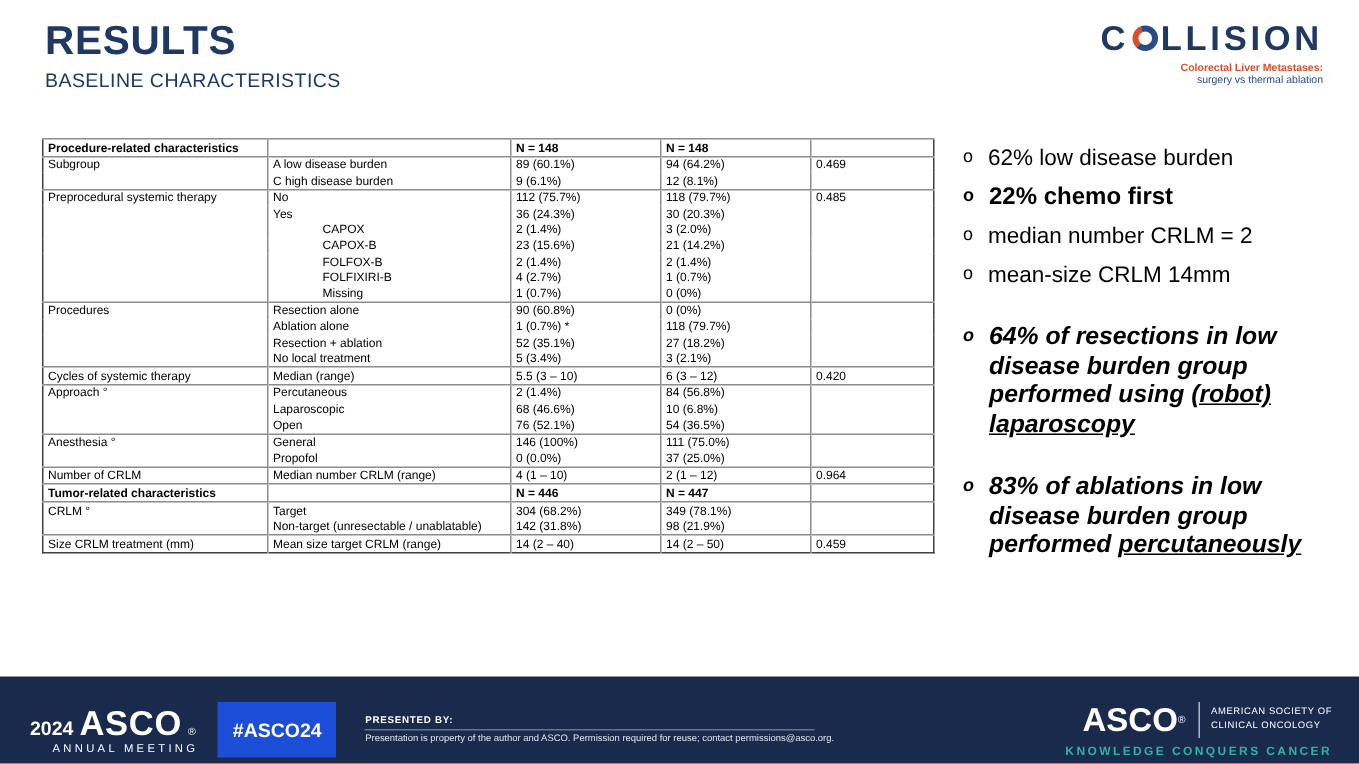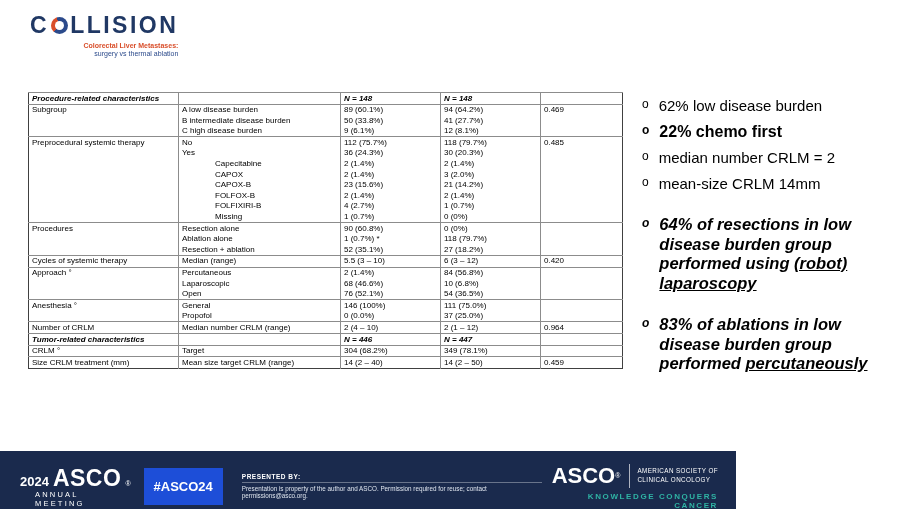--- a/index.html
+++ b/index.html
@@ -22,35 +22,35 @@
   .logo-tag1{font-size:7px;font-weight:700;color:#d94f2b;margin-top:3px;}
   .logo-tag2{font-size:7px;color:#2b4a8b;margin-top:1px;}
 
   
   .data-table{position:absolute;left:28px;top:92px;width:594px;border-collapse:collapse;
     table-layout:fixed;border:1.5px solid #404040;font-size:8px;color:#000;}
   .data-table td{padding:0.5px 3px;line-height:9.6px;border-left:1px solid #8c8c8c;
     overflow:hidden;white-space:nowrap;}
   .data-table td:first-child{border-left:none;}
   .data-table tr.top td{border-top:1px solid #8c8c8c;}
-  .data-table tr.bold td{font-weight:700;font-style:italic;}
+  .data-table tr.bold td{font-weight:700;}
   .data-table td.indent{padding-left:36px;}
 
   
   .bullets{position:absolute;left:642px;top:96px;width:262px;display:flex;flex-direction:column;gap:6px;color:#000;}
   .bullet{display:flex;gap:10px;font-size:15px;line-height:1.3;}
   .bullet .marker{font-size:12px;line-height:inherit;flex:0 0 auto;padding-top:1px;}
   .bullet.b{font-weight:700;}
   .bullet.b:not(.i){font-size:16px;}
   .bullet.i{font-style:italic;font-size:16.5px;line-height:1.18;}
   .bullet.gap{margin-top:16px;}
   .bullet .u{text-decoration:underline;}
 
   
-  .footer{position:absolute;left:0;bottom:0;width:736px;height:58px;background:#1a2a4d;color:#fff;
+  .footer{position:absolute;left:0;bottom:0;width:906px;height:58px;background:#1a2a4d;color:#fff;
     display:flex;align-items:center;justify-content:space-between;box-sizing:border-box;padding:12px 18px 0 20px;}
   .f-left{display:flex;align-items:center;gap:13px;}
   .asco-top{display:flex;align-items:baseline;gap:4px;}
   .f-year{font-size:13px;font-weight:700;}
   .f-asco{font-size:23px;font-weight:700;letter-spacing:.5px;}
   .f-reg{font-size:7px;vertical-align:super;}
   .f-annual{font-size:7.5px;letter-spacing:2.2px;margin-top:-2px;margin-left:15px;}
   .hashtag-badge{background:#1d4ed8;color:#fff;font-weight:700;font-size:13px;padding:11px 10px;}
   .presented{margin-left:6px;}
   .presented-label{font-size:6.5px;font-weight:700;letter-spacing:.5px;
@@ -63,20 +63,24 @@
   .society{font-size:6.3px;text-align:left;line-height:1.4;letter-spacing:.4px;}
   .society span{display:block;}
   .f-tagline{font-size:8px;font-weight:700;color:#2fb3a4;letter-spacing:1.6px;margin-top:3px;}
 </style>
 </head>
 <body>
 
 <div class="slide">
 
   <div class="header">
+    <div>
+      <div class="title">RESULTS</div>
+      <div class="subtitle">BASELINE CHARACTERISTICS</div>
+    </div>
     <div class="logo">
       <div class="logo-row">
         <span>C</span>
         <span class="logo-o">
             <span class="logo-o-inner"></span>
           </span>
         <span>LLISION</span>
       </div>
       <div class="logo-tag1">Colorectal Liver Metastases:</div>
       <div class="logo-tag2">surgery vs thermal ablation</div>
@@ -101,27 +105,20 @@
         </tr>
         <tr class="top">
           <td class="c1">Subgroup</td>
           <td class="c2">A low disease burden</td>
           <td class="v1">89 (60.1%)</td>
           <td class="v2">94 (64.2%)</td>
           <td class="p">0.469</td>
         </tr>
         <tr>
           <td class="c1"></td>
-          <td class="c2">B intermediate disease burden</td>
-          <td class="v1">50 (33.8%)</td>
-          <td class="v2">41 (27.7%)</td>
-          <td class="p"></td>
-        </tr>
-        <tr>
-          <td class="c1"></td>
           <td class="c2">C high disease burden</td>
           <td class="v1">9 (6.1%)</td>
           <td class="v2">12 (8.1%)</td>
           <td class="p"></td>
         </tr>
         <tr class="top">
           <td class="c1">Preprocedural systemic therapy</td>
           <td class="c2">No</td>
           <td class="v1">112 (75.7%)</td>
           <td class="v2">118 (79.7%)</td>
@@ -129,27 +126,20 @@
         </tr>
         <tr>
           <td class="c1"></td>
           <td class="c2">Yes</td>
           <td class="v1">36 (24.3%)</td>
           <td class="v2">30 (20.3%)</td>
           <td class="p"></td>
         </tr>
         <tr>
           <td class="c1"></td>
-          <td class="c2 indent">Capecitabine</td>
-          <td class="v1">2 (1.4%)</td>
-          <td class="v2">2 (1.4%)</td>
-          <td class="p"></td>
-        </tr>
-        <tr>
-          <td class="c1"></td>
           <td class="c2 indent">CAPOX</td>
           <td class="v1">2 (1.4%)</td>
           <td class="v2">3 (2.0%)</td>
           <td class="p"></td>
         </tr>
         <tr>
           <td class="c1"></td>
           <td class="c2 indent">CAPOX-B</td>
           <td class="v1">23 (15.6%)</td>
           <td class="v2">21 (14.2%)</td>
@@ -188,20 +178,27 @@
           <td class="c2">Ablation alone</td>
           <td class="v1">1 (0.7%) *</td>
           <td class="v2">118 (79.7%)</td>
           <td class="p"></td>
         </tr>
         <tr>
           <td class="c1"></td>
           <td class="c2">Resection + ablation</td>
           <td class="v1">52 (35.1%)</td>
           <td class="v2">27 (18.2%)</td>
+          <td class="p"></td>
+        </tr>
+        <tr>
+          <td class="c1"></td>
+          <td class="c2">No local treatment</td>
+          <td class="v1">5 (3.4%)</td>
+          <td class="v2">3 (2.1%)</td>
           <td class="p"></td>
         </tr>
         <tr class="top">
           <td class="c1">Cycles of systemic therapy</td>
           <td class="c2">Median (range)</td>
           <td class="v1">5.5 (3 – 10)</td>
           <td class="v2">6 (3 – 12)</td>
           <td class="p">0.420</td>
         </tr>
         <tr class="top">
@@ -235,36 +232,43 @@
         <tr>
           <td class="c1"></td>
           <td class="c2">Propofol</td>
           <td class="v1">0 (0.0%)</td>
           <td class="v2">37 (25.0%)</td>
           <td class="p"></td>
         </tr>
         <tr class="top">
           <td class="c1">Number of CRLM</td>
           <td class="c2">Median number CRLM (range)</td>
-          <td class="v1">2 (4 – 10)</td>
+          <td class="v1">4 (1 – 10)</td>
           <td class="v2">2 (1 – 12)</td>
           <td class="p">0.964</td>
         </tr>
         <tr class="top bold">
           <td class="c1">Tumor-related characteristics</td>
           <td class="c2"></td>
           <td class="v1">N = 446</td>
           <td class="v2">N = 447</td>
           <td class="p"></td>
         </tr>
         <tr class="top">
           <td class="c1">CRLM °</td>
           <td class="c2">Target</td>
           <td class="v1">304 (68.2%)</td>
           <td class="v2">349 (78.1%)</td>
+          <td class="p"></td>
+        </tr>
+        <tr>
+          <td class="c1"></td>
+          <td class="c2">Non-target (unresectable / unablatable)</td>
+          <td class="v1">142 (31.8%)</td>
+          <td class="v2">98 (21.9%)</td>
           <td class="p"></td>
         </tr>
         <tr class="top">
           <td class="c1">Size CRLM treatment (mm)</td>
           <td class="c2">Mean size target CRLM (range)</td>
           <td class="v1">14 (2 – 40)</td>
           <td class="v2">14 (2 – 50)</td>
           <td class="p">0.459</td>
         </tr>
       </tbody>

